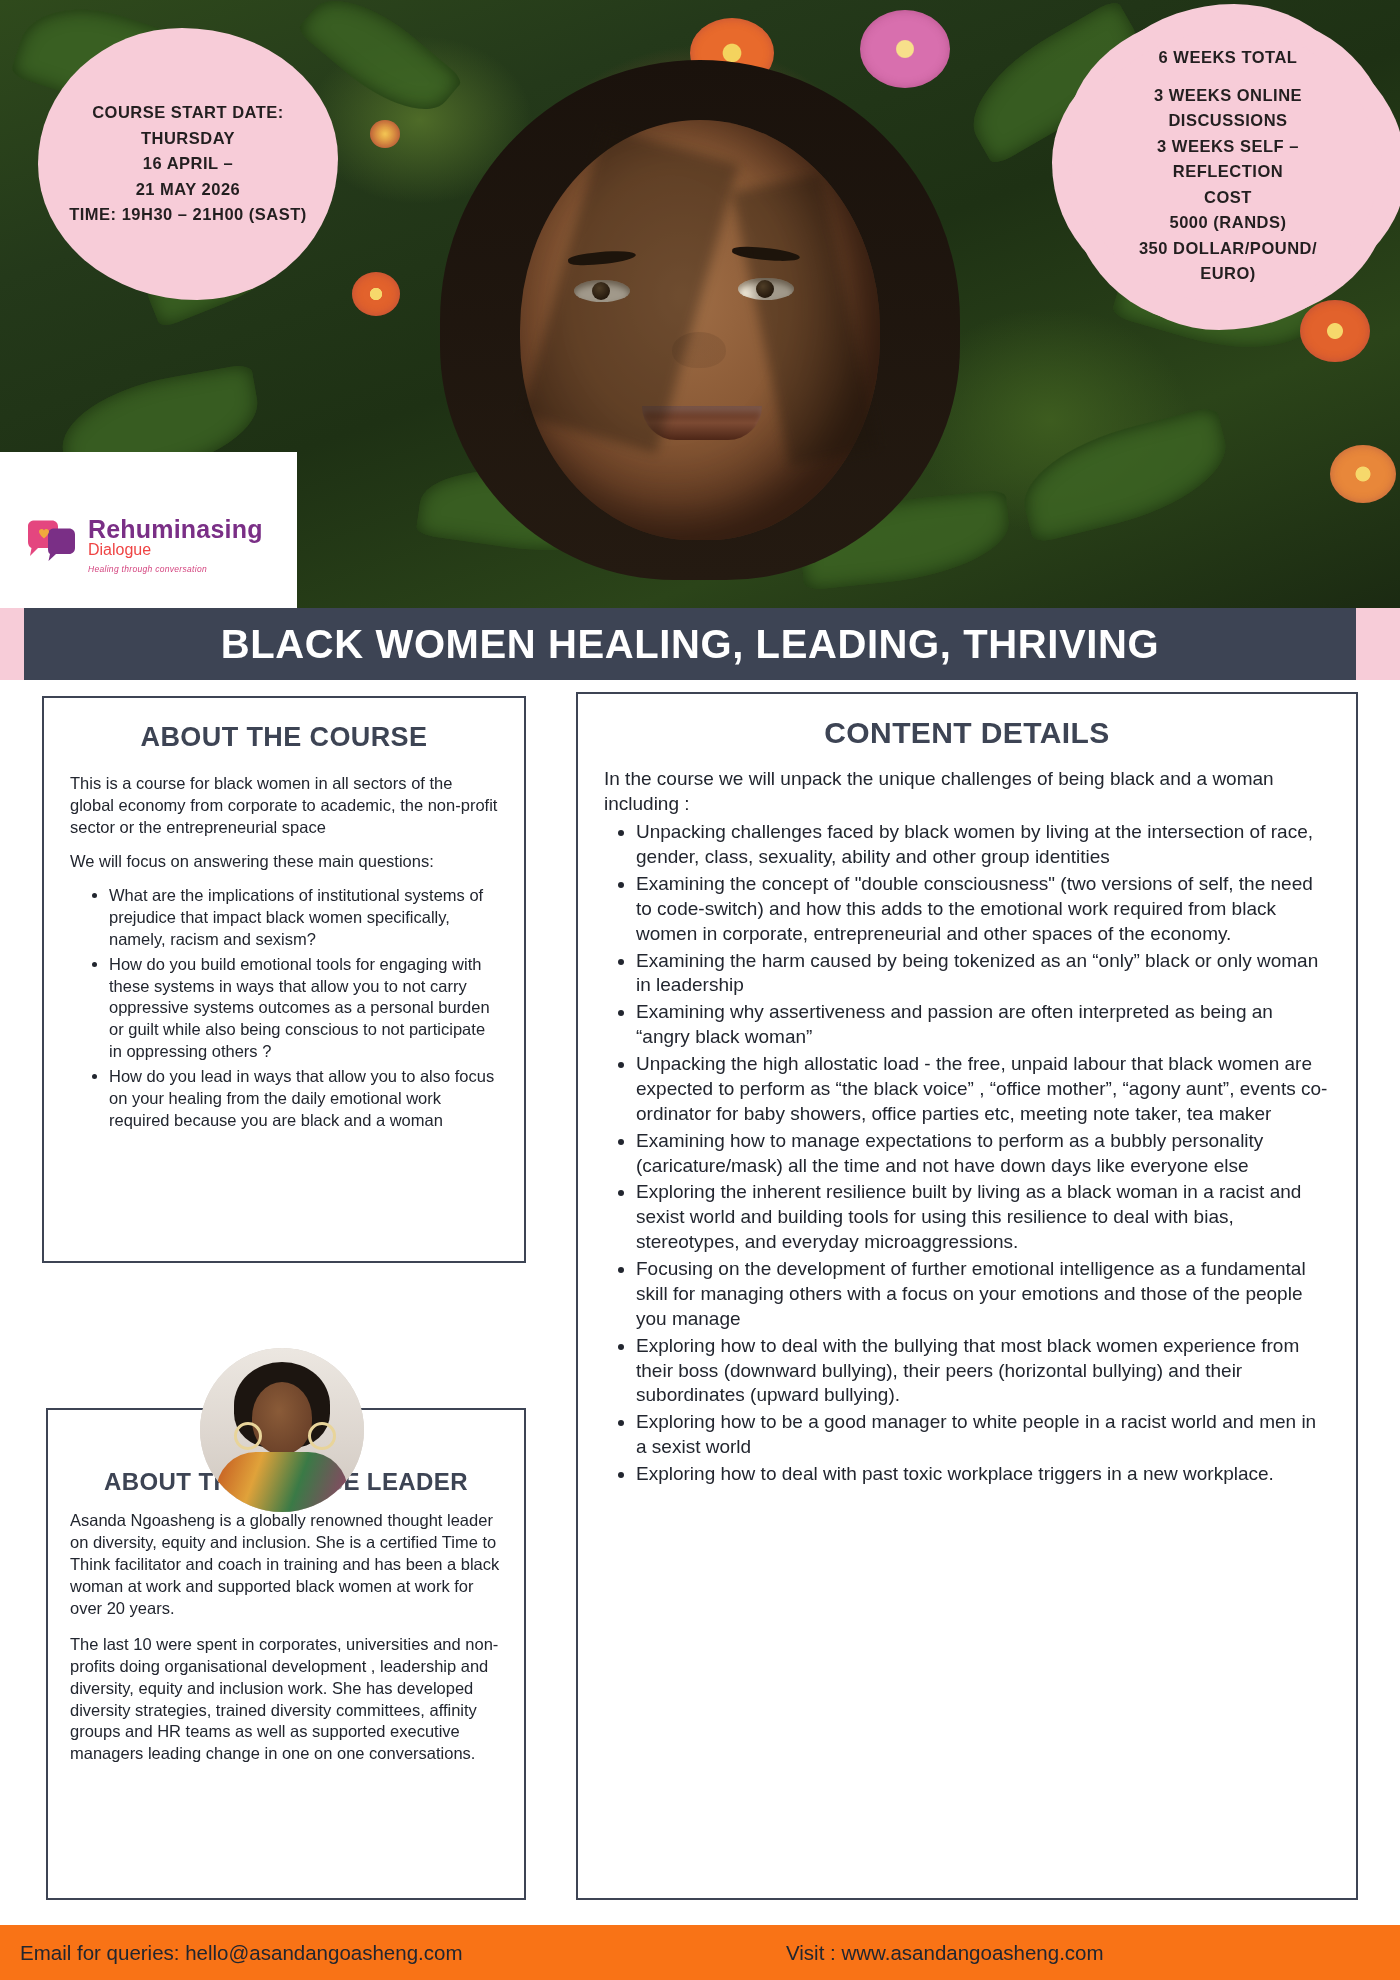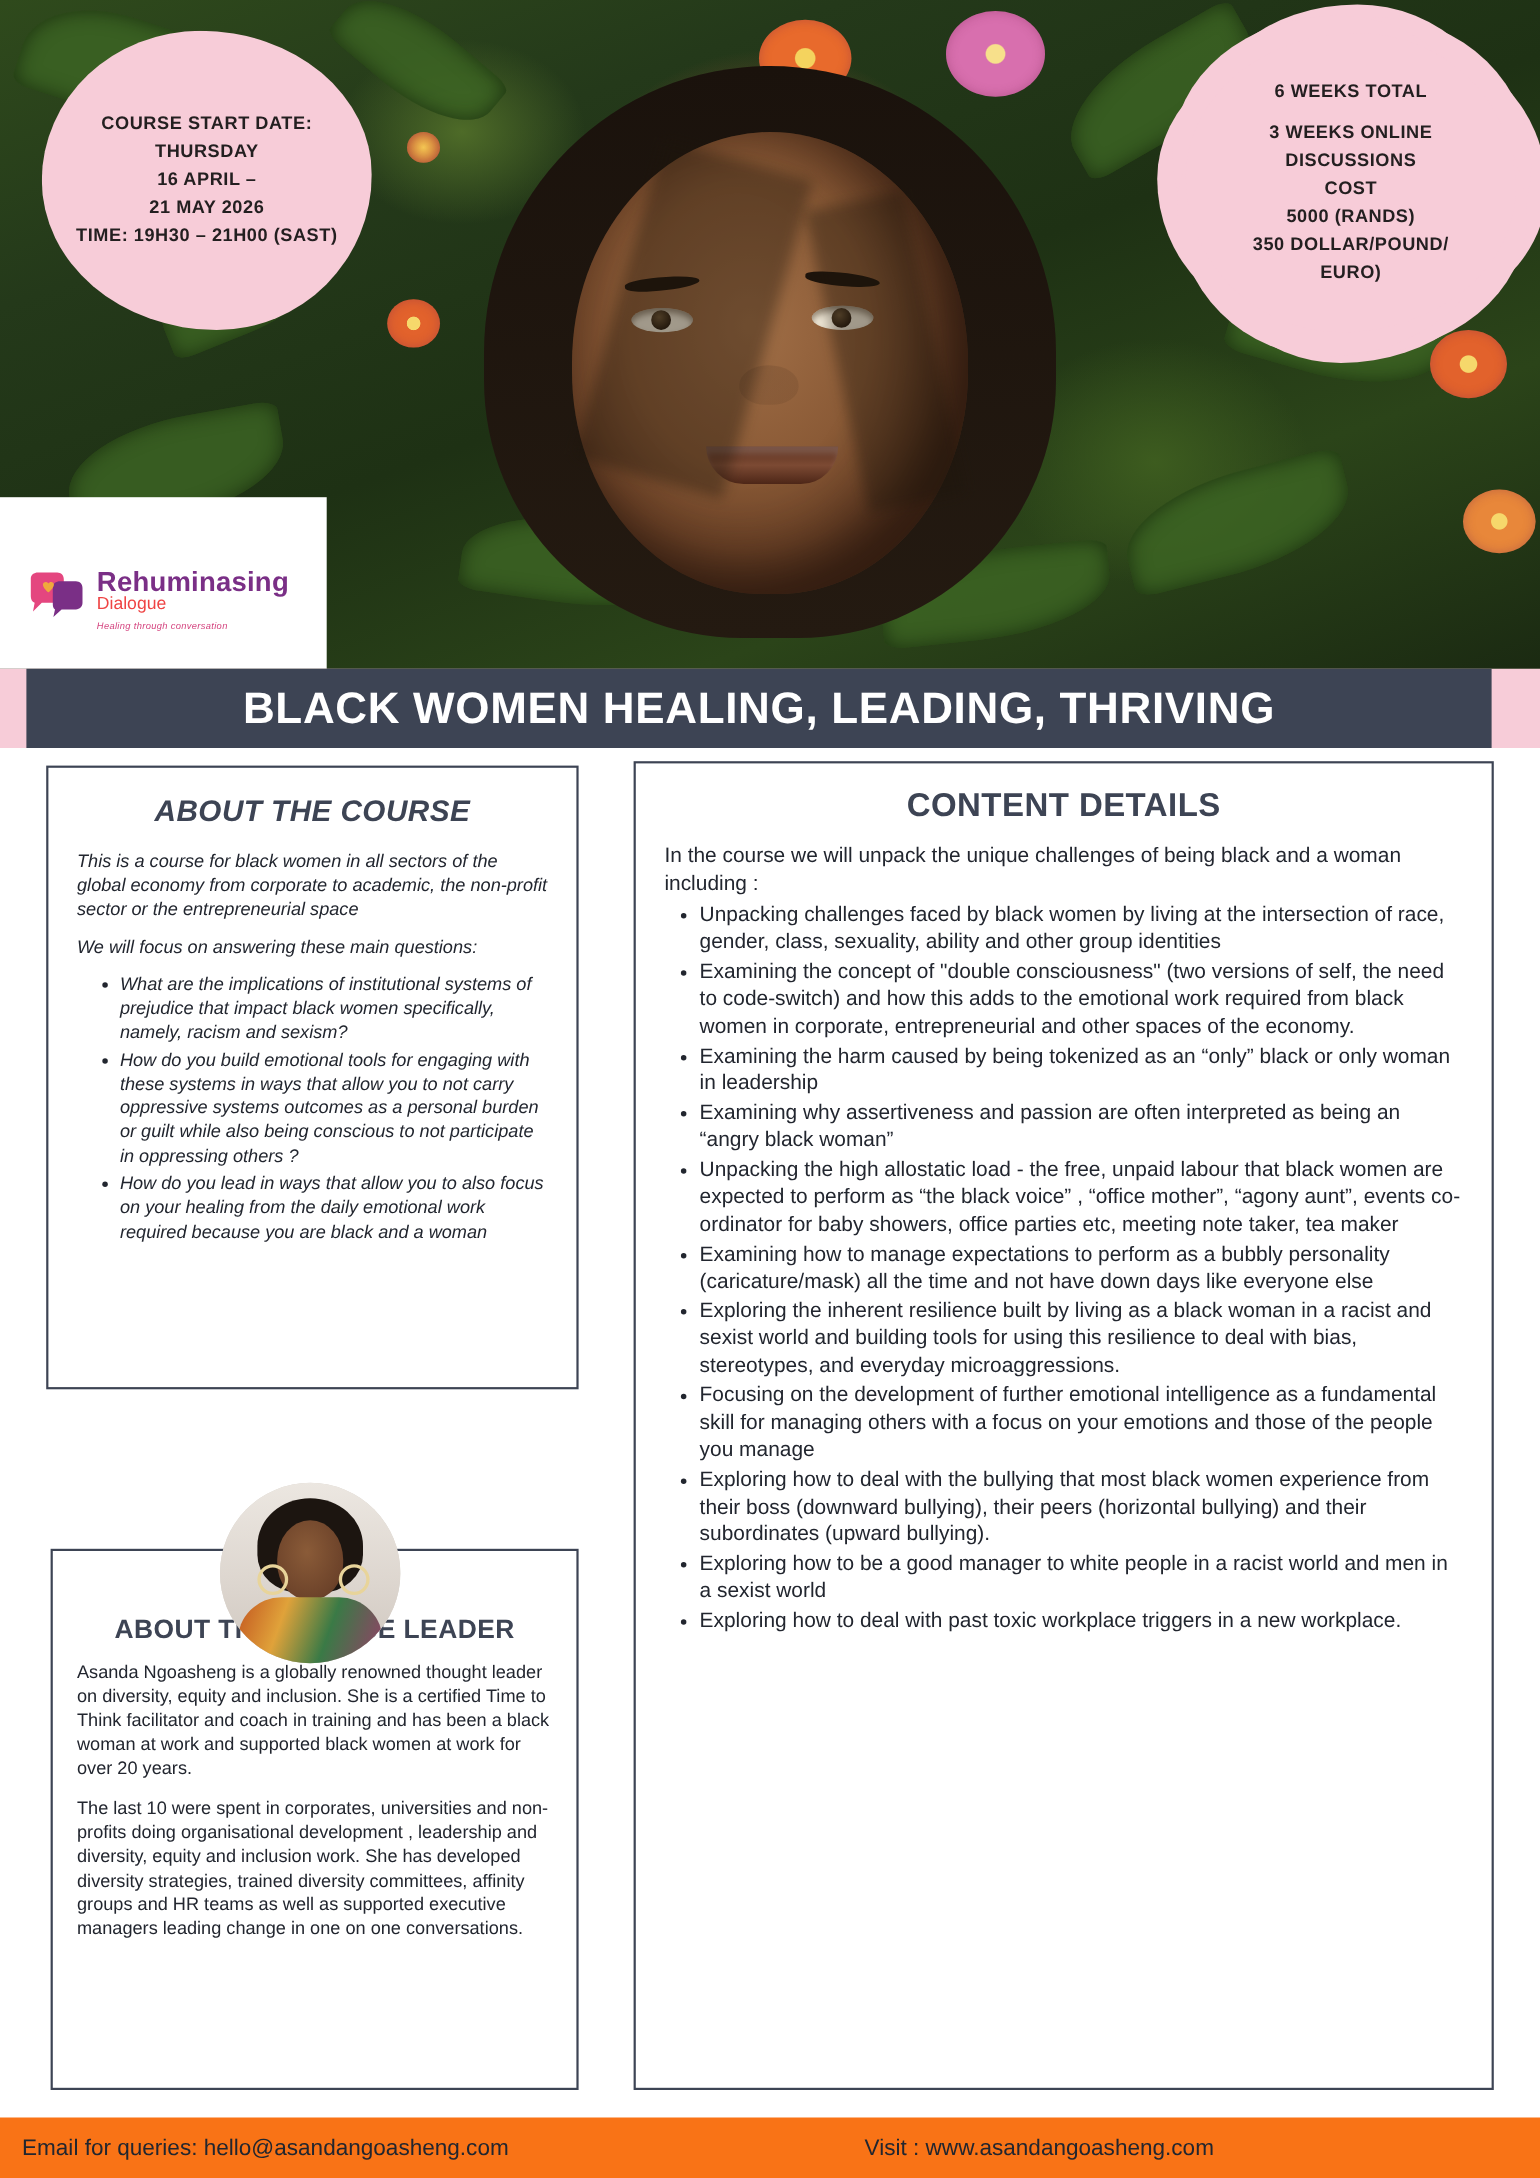--- a/index.html
+++ b/index.html
@@ -246,21 +246,20 @@
     font-weight: bold;
     color: #3d4454;
     letter-spacing: 0.4px;
   }
   .about-panel {
     left: 42px;
     top: 16px;
     width: 484px;
     height: 567px;
     padding: 24px 26px 4px 26px;
-    font-style: italic;
   }
   .about-panel h2 { margin-bottom: 20px; }
   .about-panel p, .about-panel li {
     font-size: 16.5px;
     line-height: 1.33;
     color: #22262f;
     margin-left: 13px;
   }
   .about-panel p { margin: 0 0 12px 0; }
   .about-panel ul {
@@ -433,20 +432,21 @@
       <div>21 MAY 2026</div>
       <div>TIME: 19H30 – 21H00 (SAST)</div>
     </div>
   </div>
 
   <div class="bubble bubble-right">
     <div class="bubble-inner">
       <div>6 WEEKS TOTAL</div>
       <div style="height:12px"></div>
       <div>3 WEEKS ONLINE DISCUSSIONS</div>
+      <div>3 WEEKS SELF – REFLECTION</div>
       <div>COST</div>
       <div>5000 (RANDS)</div>
       <div>350 DOLLAR/POUND/</div>
       <div>EURO)</div>
     </div>
   </div>
 
   <div class="logo-box">
     <div class="logo-mark">
       <svg width="54" height="50" viewBox="0 0 54 50" xmlns="http://www.w3.org/2000/svg">

